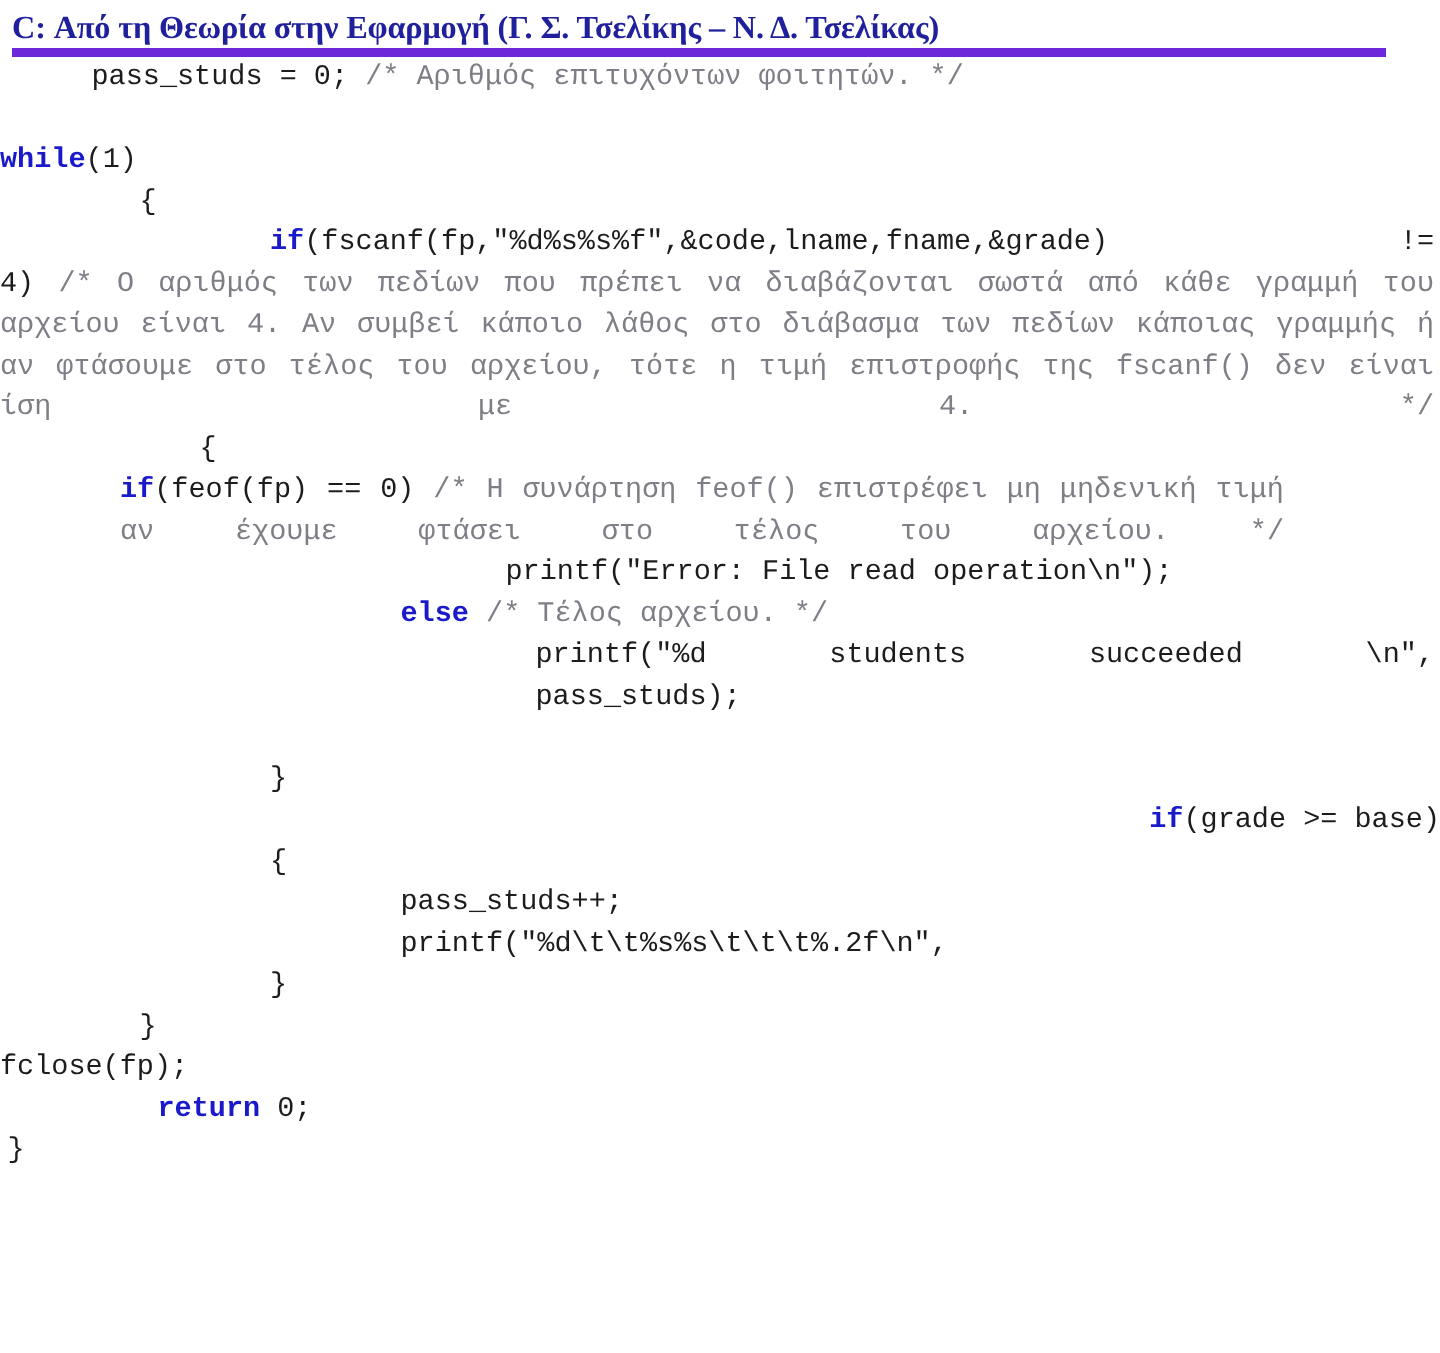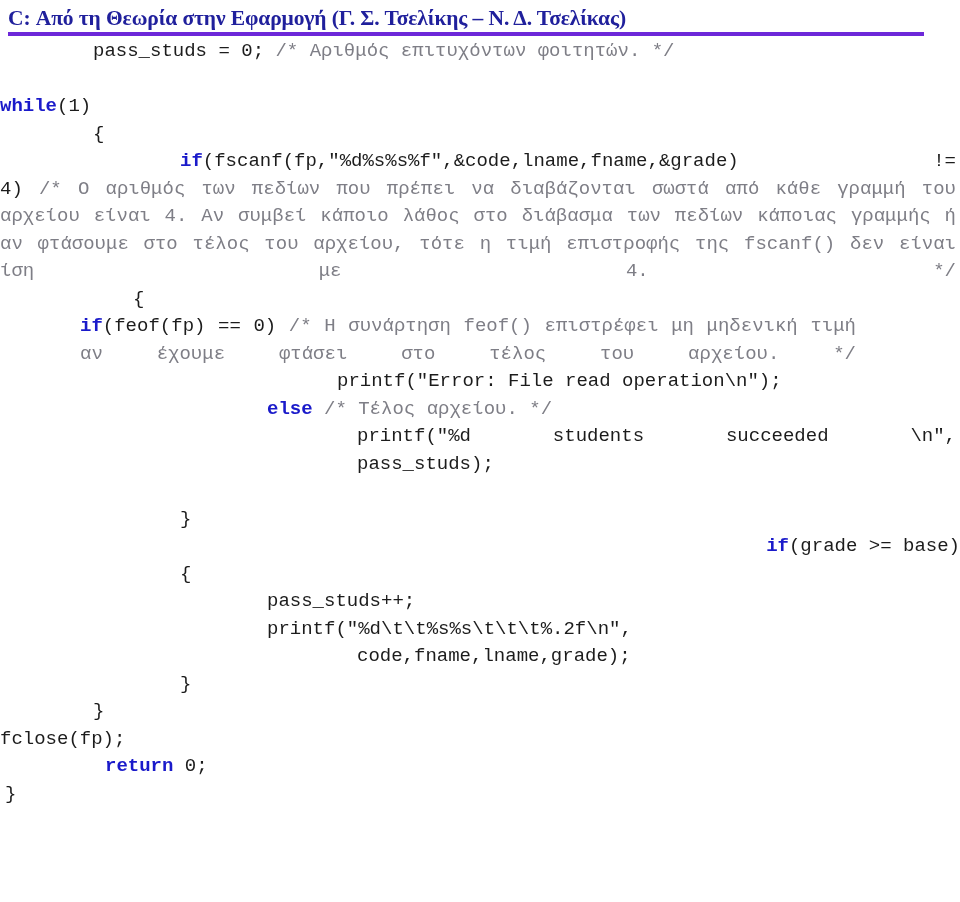--- a/index.html
+++ b/index.html
@@ -27,21 +27,21 @@
     left: 8px;
     top: 6px;
     width: 916px;
     font-family: "Liberation Serif", "DejaVu Serif", serif;
     font-weight: bold;
     font-size: 21.5px;
     line-height: 25px;
     color: #20209c;
     white-space: nowrap;
     letter-spacing: -0.1px;
-    border-bottom: 4px solid #6d28d9;
+    border-bottom: 6px solid #6d28d9;
     padding-bottom: 1px;
   }
 
   
   .code {
     position: absolute;
     left: 0px;
     top: 38px;
     width: 960px;
     font-family: "Liberation Mono", "DejaVu Sans Mono", monospace;
@@ -70,39 +70,38 @@
   .blank { height: 27.5px; }
 </style>
 </head>
 <body>
 
 <div class="page">
 
   <div class="header">C: Από τη Θεωρία στην Εφαρμογή (Γ. Σ. Τσελίκης – Ν. Δ. Τσελίκας)</div>
 
   <div class="code">
-      <div id="line-pass-studs-init" class="line" style="padding-left: 93px;"><span class="plain">pass_studs = 0; </span><span class="cmt">/* Αριθμός επιτυχόντων φοιτητών. */</span></div>
+      <div id="line-pass-studs-init" class="line" style="padding-left: 61px;"><span class="plain">pass_studs = 0; </span><span class="cmt">/* Αριθμός επιτυχόντων φοιτητών. */</span></div>
       <div id="line-blank-1" class="blank"></div>
       <div id="line-while" class="line" style=""><span class="kw">while</span><span class="plain">(1)</span></div>
       <div id="line-while-open-brace" class="line" style="padding-left: 93px;"><span class="plain">{</span></div>
       <div id="line-if-fscanf" class="line just" style="padding-left: 180px; width: 776px;"><span class="kw">if</span><span class="plain">(fscanf(fp,"%d%s%s%f",&amp;code,lname,fname,&amp;grade) !=</span></div>
       <div id="line-fscanf-comment-wrap" class="line just" style="padding-left: 0px; width: 956px;"><span class="plain">4) </span><span class="cmt">/* Ο αριθμός των πεδίων που πρέπει να διαβάζονται σωστά από κάθε γραμμή του αρχείου είναι 4. Αν συμβεί κάποιο λάθος στο διάβασμα των πεδίων κάποιας γραμμής ή αν φτάσουμε στο τέλος του αρχείου, τότε η τιμή επιστροφής της fscanf() δεν είναι ίση με 4. */</span></div>
       <div id="line-inner-open-brace" class="line" style="padding-left: 133px;"><span class="plain">{</span></div>
       <div id="line-if-feof" class="line just" style="padding-left: 80px; width: 776px;"><span class="kw">if</span><span class="plain">(feof(fp) == 0) </span><span class="cmt">/* Η συνάρτηση feof() επιστρέφει μη μηδενική τιμή αν έχουμε φτάσει στο τέλος του αρχείου. */</span></div>
       <div id="line-printf-error" class="line" style="padding-left: 337px;"><span class="plain">printf("Error: File read operation\n");</span></div>
       <div id="line-else" class="line" style="padding-left: 267px;"><span class="kw">else</span><span class="plain"> </span><span class="cmt">/* Τέλος αρχείου. */</span></div>
       <div id="line-printf-succeeded" class="line just" style="padding-left: 357px; width: 599px;"><span class="plain">printf("%d students succeeded \n",</span></div>
       <div id="line-pass-studs-arg" class="line" style="padding-left: 357px;"><span class="plain">pass_studs);</span></div>
       <div id="line-blank-2" class="blank"></div>
       <div id="line-inner-close-brace" class="line" style="padding-left: 180px;"><span class="plain">}</span></div>
       <div id="line-if-grade" class="line" style="padding-left: 180px; text-align: right;"><span class="kw">if</span><span class="plain">(grade &gt;= base)</span></div>
       <div id="line-grade-open-brace" class="line" style="padding-left: 180px;"><span class="plain">{</span></div>
       <div id="line-pass-studs-inc" class="line" style="padding-left: 267px;"><span class="plain">pass_studs++;</span></div>
       <div id="line-printf-record" class="line" style="padding-left: 267px;"><span class="plain">printf("%d\t\t%s%s\t\t\t%.2f\n",</span></div>
-      <div id="line-printf-record-args" class="line" style="padding-left: 357px;"><span class="plain">code,fname,lname,grade);</span></div>
       <div id="line-grade-close-brace" class="line" style="padding-left: 180px;"><span class="plain">}</span></div>
       <div id="line-while-close-brace" class="line" style="padding-left: 93px;"><span class="plain">}</span></div>
       <div id="line-fclose" class="line" style=""><span class="plain">fclose(fp);</span></div>
       <div id="line-return" class="line" style="padding-left: 105px;"><span class="kw">return</span><span class="plain"> 0;</span></div>
       <div id="line-function-close-brace" class="line" style="padding-left: 5px;"><span class="plain">}</span></div>
     </div>
 
 </div>
 
 </body></html>

